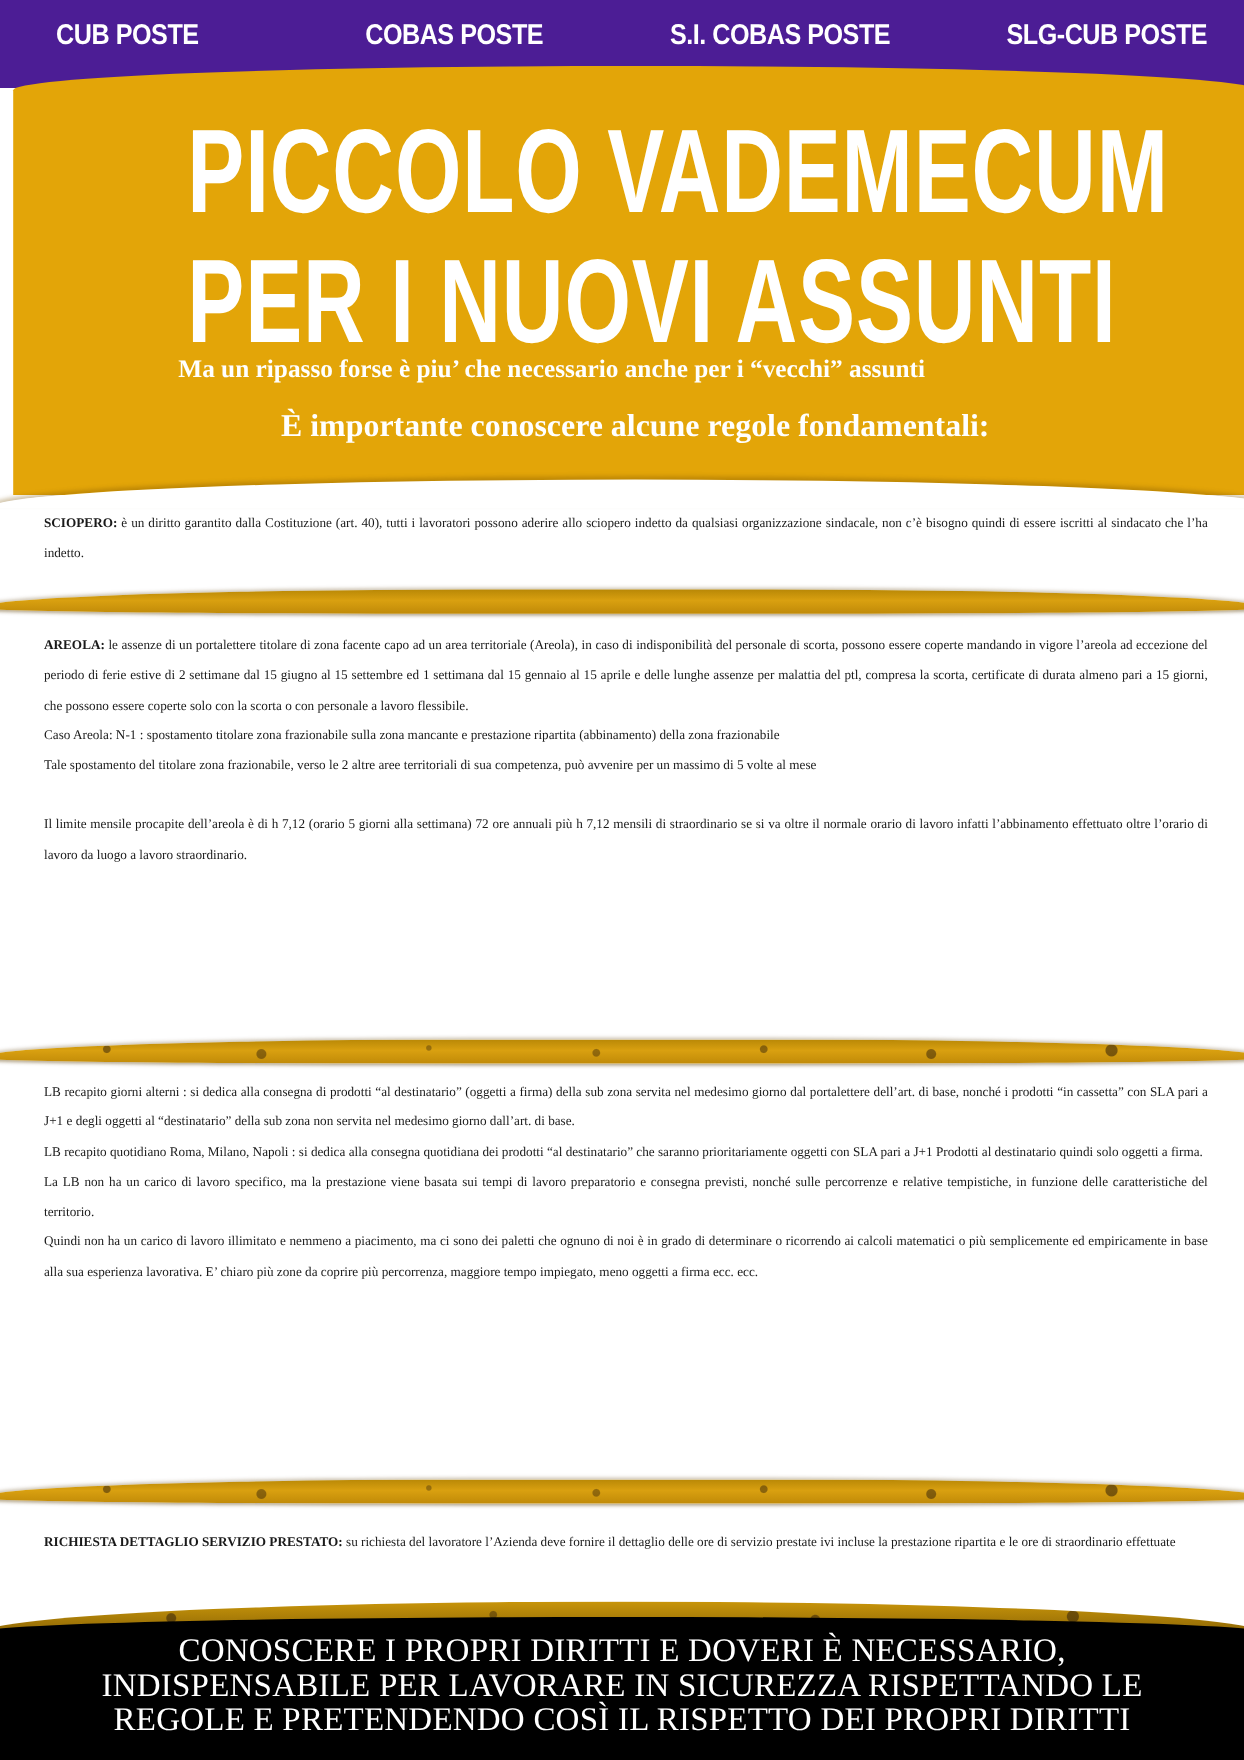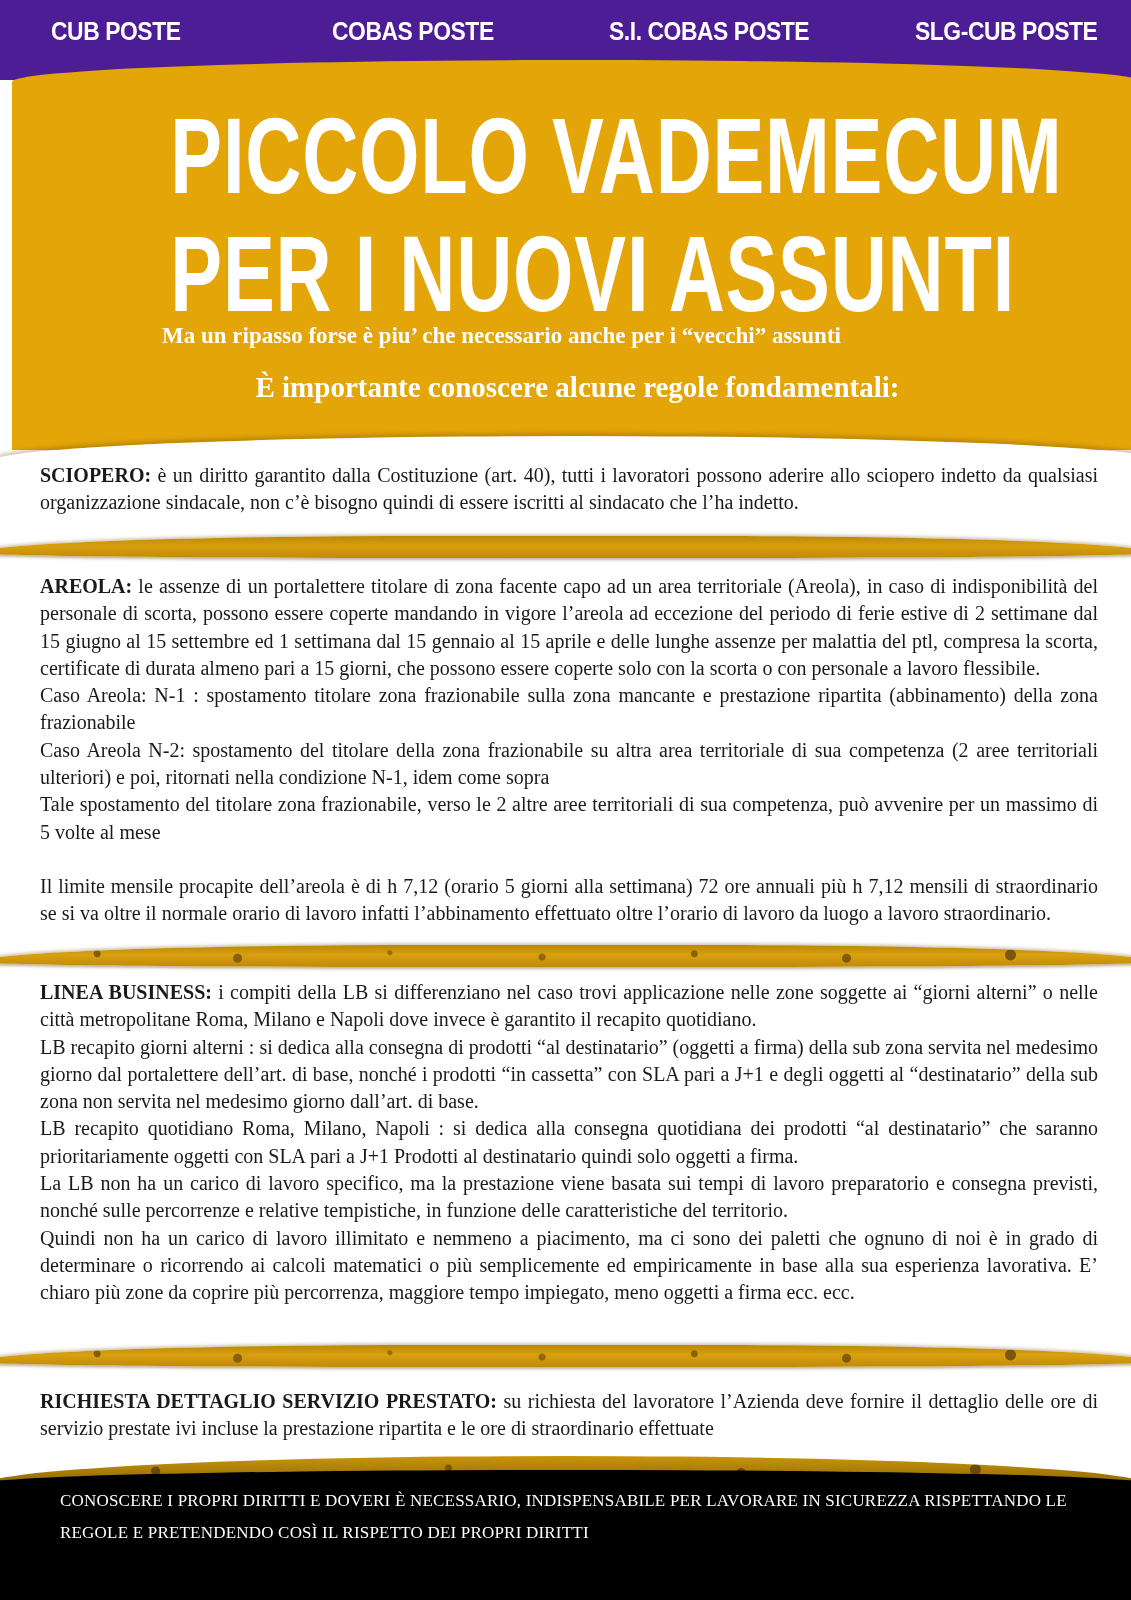--- a/index.html
+++ b/index.html
@@ -47,21 +47,21 @@
       position: absolute; left: 0; width: 979px; top: 263px; text-align: center;
       color: #ffffff; font-weight: bold; font-size: 23px;
     }
     .important {
       position: absolute; left: 0; width: 1131px; top: 311px; text-align: center;
       color: #ffffff; font-weight: bold; font-size: 29px; white-space: nowrap;
     }
 
     .section {
       position: absolute; left: 40px; width: 1058px;
-      font-size: 20px; line-height: 27.3px; text-align: justify;
+      font-size: 12px; line-height: 27.3px; text-align: justify;
     }
     .section p { margin: 0; }
     .section b { font-weight: bold; }
     .s1 { top: 462px; }
     .s2 { top: 573px; }
     .s2 .italic { margin-top: 27px; }
     .s3 { top: 979px; }
     .s4 { top: 1388px; }
 
     .divider {
@@ -94,21 +94,21 @@
         linear-gradient(to bottom, #c8950a, #8a6405);
       border-radius: 50% 50% 0 0 / 100% 100% 0 0;
     }
     .footer-black {
       position: absolute; left: -20px; top: 1470px; width: 1171px; height: 140px;
       background: #000000;
       border-radius: 50% 50% 0 0 / 14px 14px 0 0;
     }
     .footer-text {
       position: absolute; left: 60px; width: 1011px; top: 1485px;
-      color: #ffffff; font-size: 17px; line-height: 31.5px;
+      text-align: center; color: #ffffff; font-size: 30px; line-height: 31.5px;
       letter-spacing: 0.2px;
     }
   </style>
 </head>
 <body>
 
 <div class="top-bar">
   <span class="union u1">CUB POSTE</span>
   <span class="union u2">COBAS POSTE</span>
   <span class="union u3">S.I. COBAS POSTE</span>
@@ -124,29 +124,27 @@
 
 <div class="section s1">
   <p><b>SCIOPERO:</b><span> è un diritto garantito dalla Costituzione (art. 40), tutti i lavoratori possono aderire allo sciopero indetto da qualsiasi organizzazione sindacale, non c’è bisogno quindi di essere iscritti al sindacato che l’ha indetto.</span></p>
 </div>
 
 <div class="divider d1"></div>
 
 <div class="section s2">
   <p><b>AREOLA:</b><span> le assenze di  un portalettere titolare di zona facente capo ad un area territoriale (Areola), in caso di indisponibilità del personale di scorta, possono essere coperte mandando in vigore l’areola ad eccezione del periodo di ferie estive di 2 settimane dal 15 giugno al 15 settembre ed 1 settimana dal 15 gennaio al 15 aprile e delle lunghe assenze per malattia del ptl, compresa la scorta, certificate di durata almeno pari a 15 giorni, che possono essere coperte solo con la scorta o con personale a lavoro flessibile.</span></p>
   <p>Caso Areola:  N-1 :  spostamento titolare zona frazionabile sulla zona mancante e prestazione ripartita (abbinamento) della zona frazionabile</p>
-  <p>Caso Areola N-2: spostamento del titolare della zona frazionabile su altra area territoriale di sua competenza (2 aree territoriali ulteriori) e poi, ritornati nella condizione N-1, idem come sopra</p>
   <p>Tale spostamento del titolare zona frazionabile, verso le 2 altre aree territoriali di sua competenza, può avvenire per un massimo di 5 volte al mese</p>
   <p class="italic">Il limite mensile procapite dell’areola è di h 7,12 (orario 5 giorni alla settimana) 72 ore annuali più h 7,12 mensili di straordinario se si va oltre il normale orario di lavoro infatti l’abbinamento effettuato oltre l’orario di lavoro da luogo a lavoro straordinario.</p>
 </div>
 
 <div class="divider d2 speckle"></div>
 
 <div class="section s3">
-  <p><b>LINEA BUSINESS:</b><span>  i compiti della LB si differenziano nel caso trovi applicazione nelle zone soggette ai “giorni alterni” o nelle città metropolitane Roma, Milano e Napoli dove invece è garantito il recapito quotidiano.</span></p>
   <p>LB recapito giorni alterni : si dedica alla consegna di prodotti “al destinatario” (oggetti a firma) della sub zona servita nel medesimo giorno dal portalettere dell’art. di base, nonché i prodotti “in cassetta” con SLA pari a J+1 e degli oggetti al “destinatario” della sub zona non servita nel medesimo giorno dall’art. di base.</p>
   <p>LB recapito quotidiano Roma, Milano, Napoli : si dedica alla consegna quotidiana dei prodotti “al destinatario” che saranno prioritariamente oggetti con SLA pari a J+1 Prodotti al destinatario quindi solo oggetti a firma.</p>
   <p>La LB non ha un carico di lavoro specifico, ma la prestazione viene basata sui tempi di lavoro preparatorio e consegna previsti, nonché sulle percorrenze e relative tempistiche, in funzione delle caratteristiche del territorio.</p>
   <p>Quindi non ha un carico di lavoro illimitato e nemmeno a piacimento, ma ci sono dei paletti che ognuno di noi è in grado di determinare o ricorrendo ai calcoli matematici o più semplicemente ed empiricamente in base alla sua esperienza lavorativa. E’ chiaro più zone da coprire più percorrenza, maggiore tempo impiegato, meno oggetti a firma ecc. ecc.</p>
 </div>
 
 <div class="divider d3 speckle"></div>
 
 <div class="section s4">
   <p><b>RICHIESTA DETTAGLIO SERVIZIO PRESTATO:</b><span> su richiesta del lavoratore l’Azienda deve fornire il dettaglio delle ore di servizio prestate ivi incluse la prestazione ripartita e le ore di straordinario effettuate</span></p>

